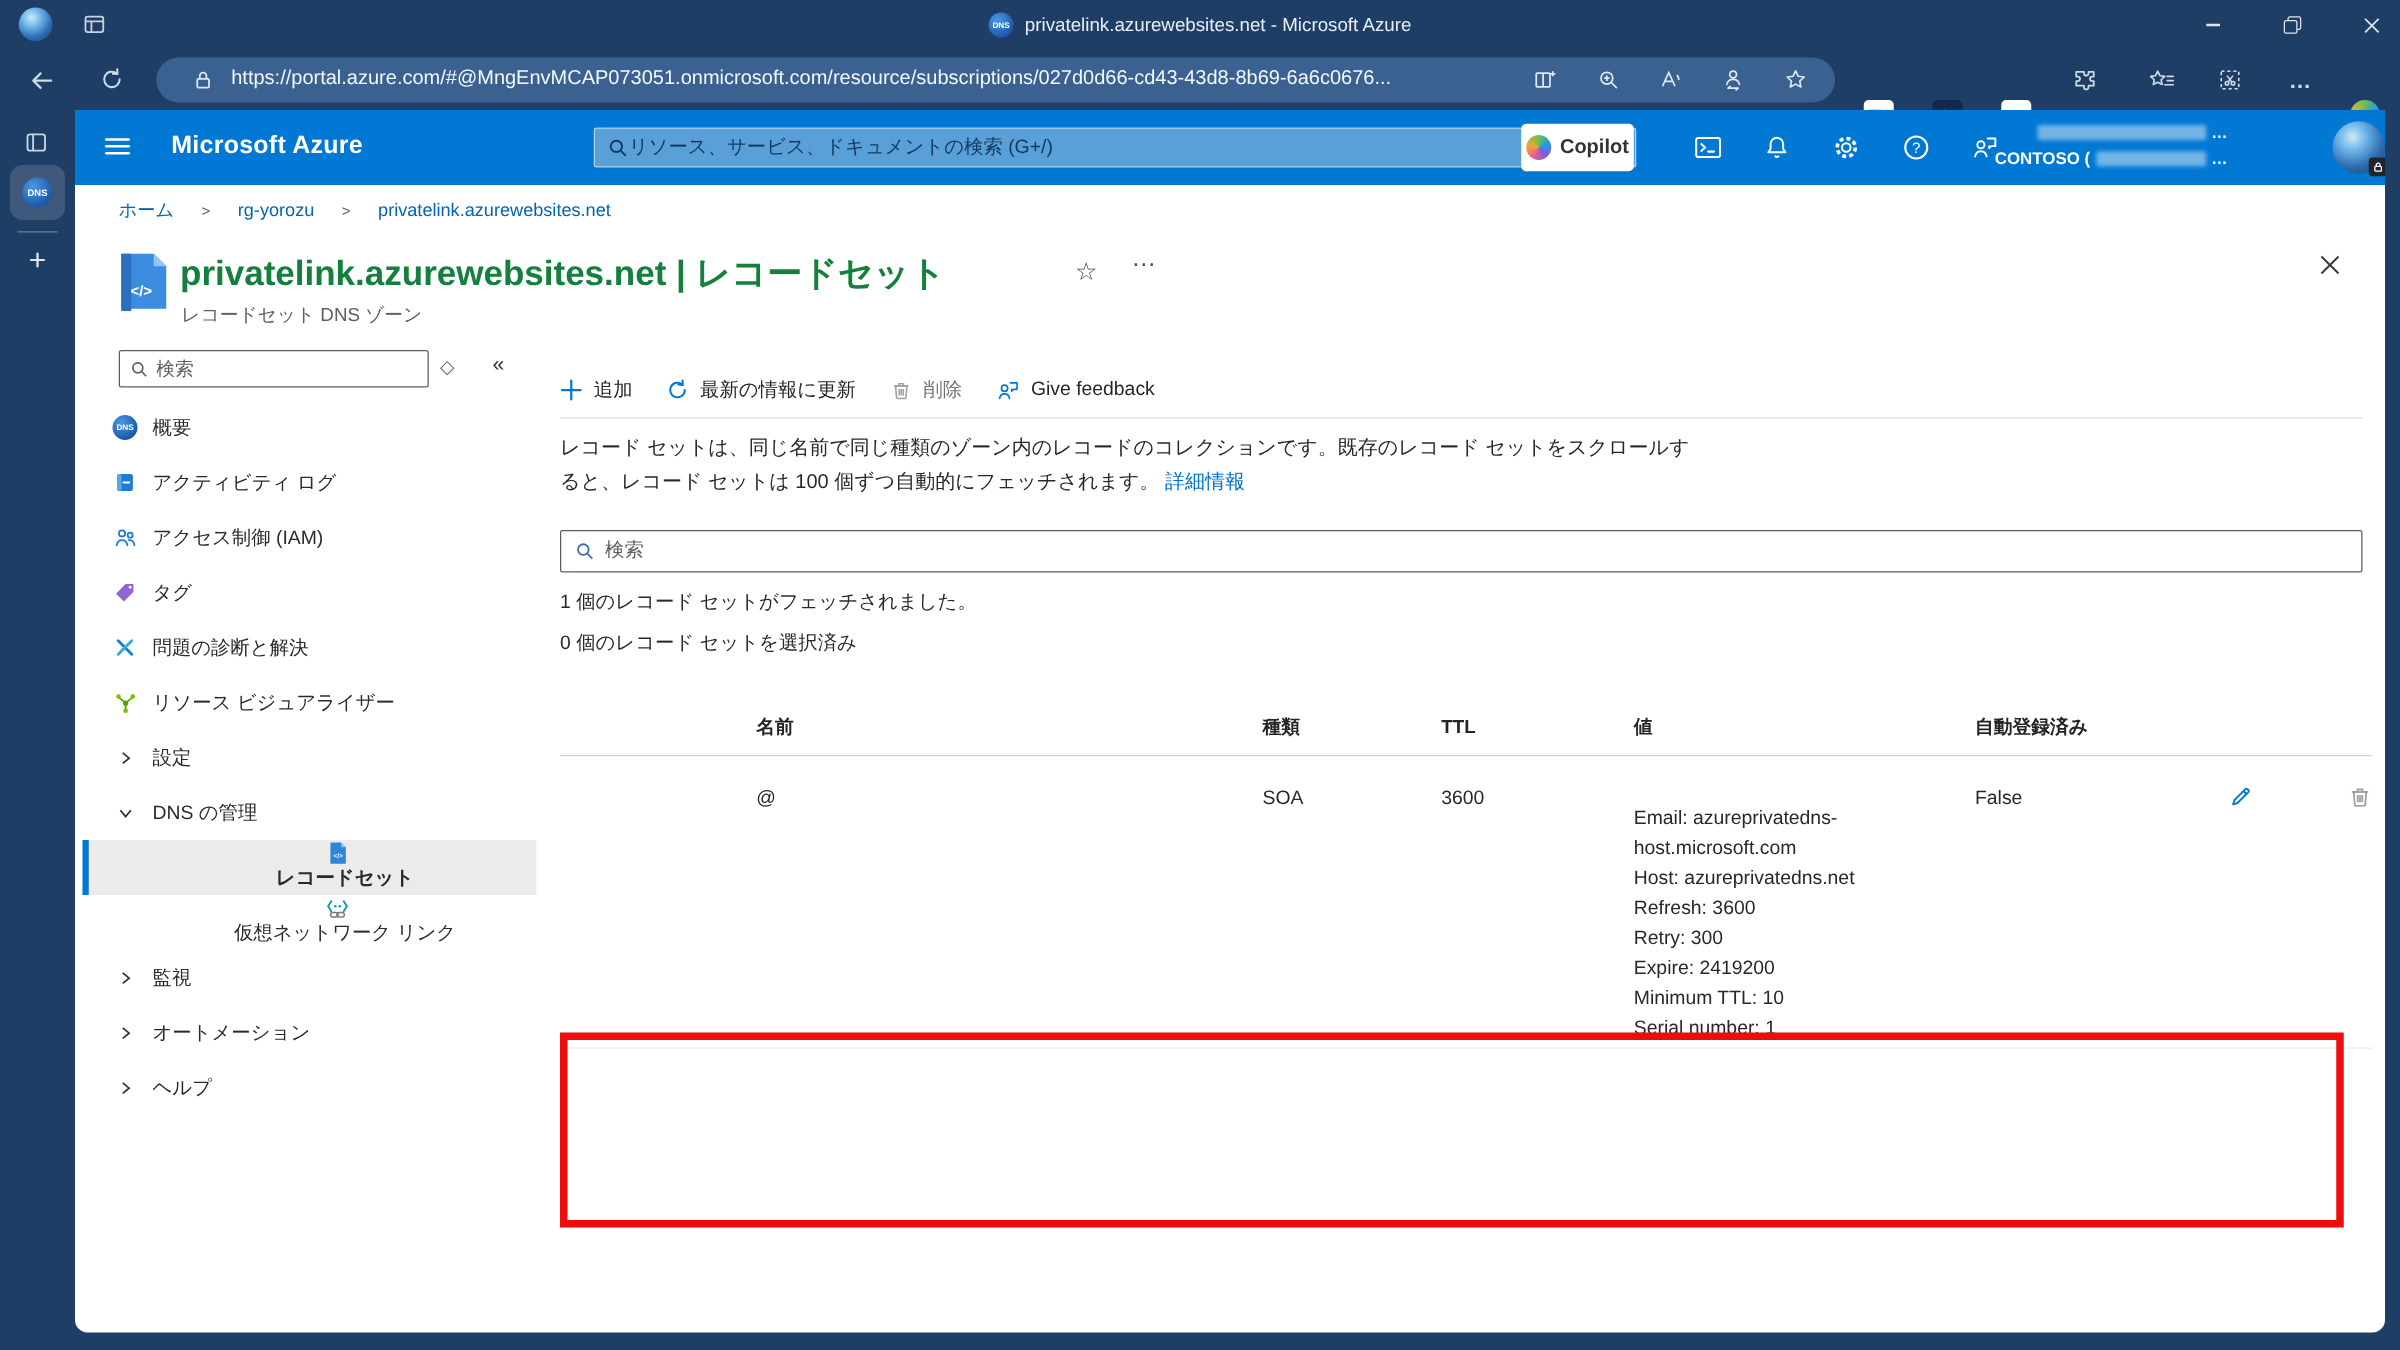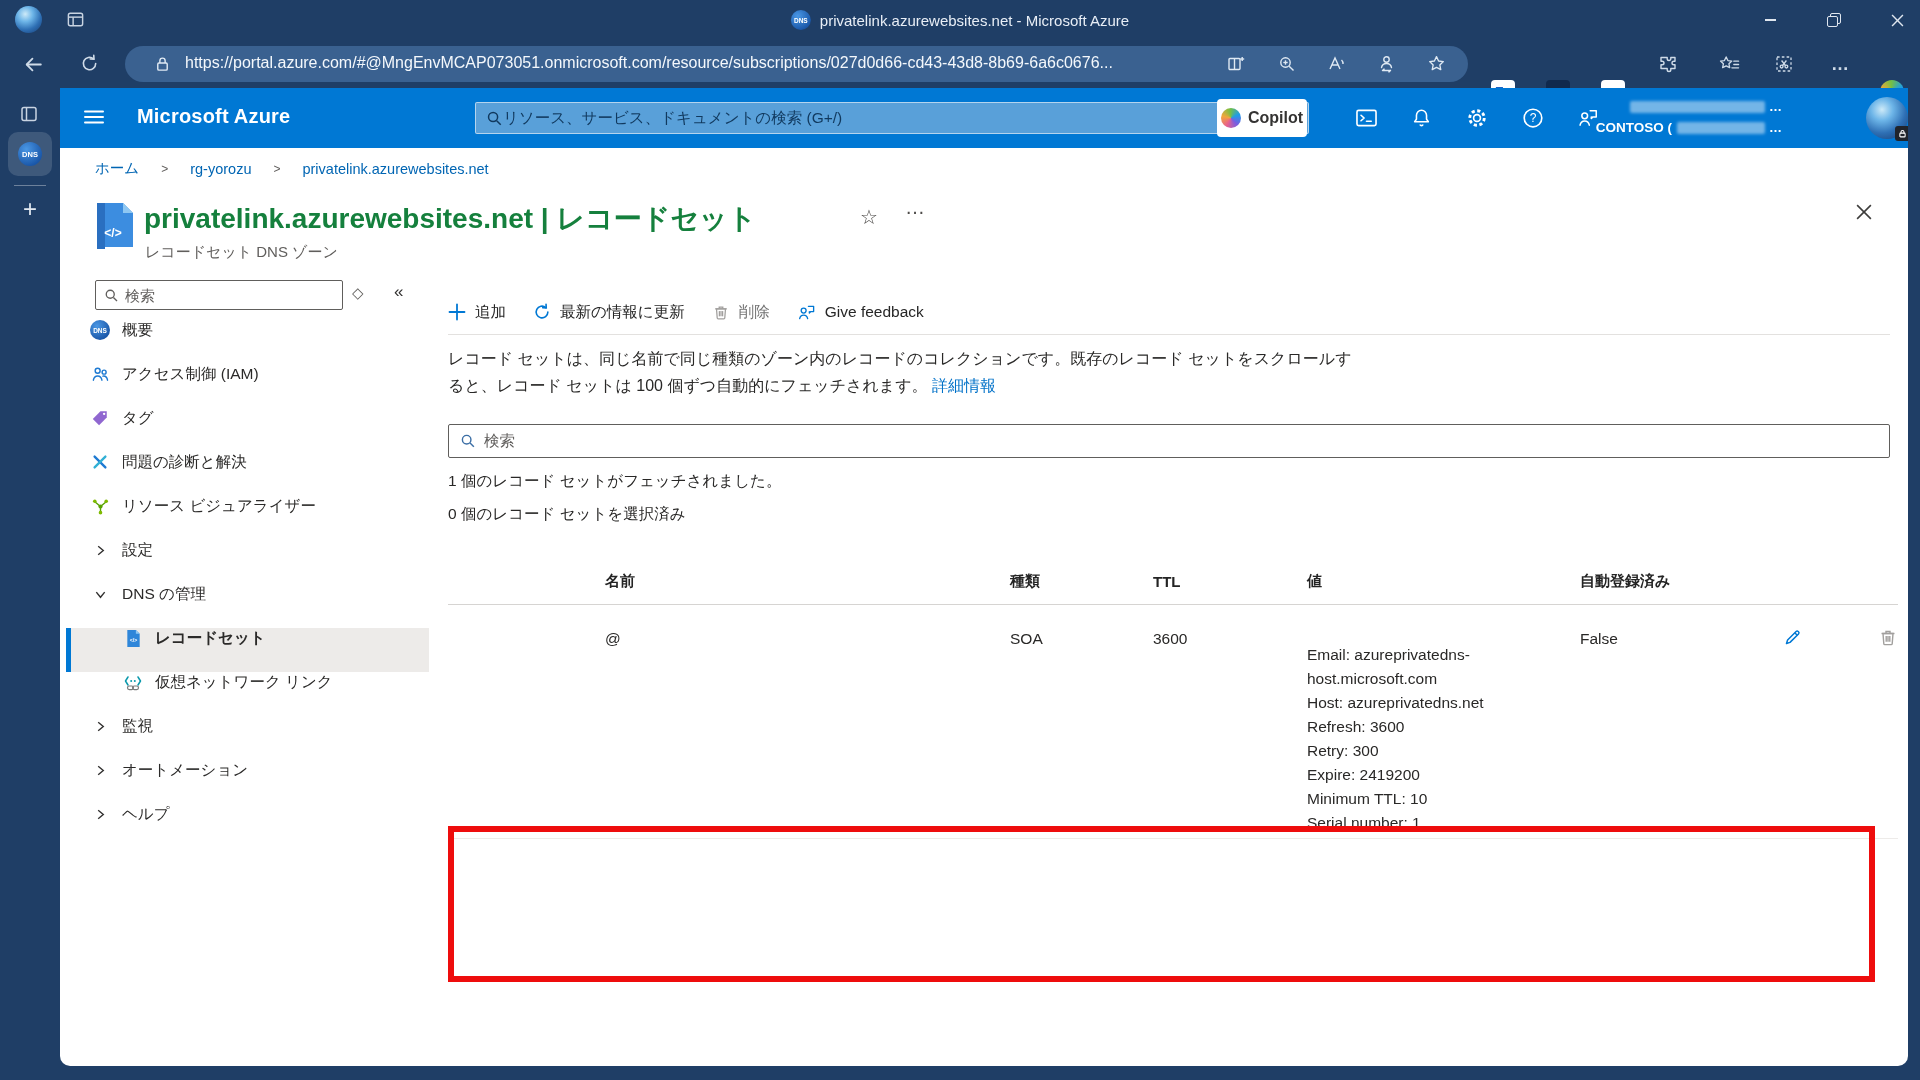--- a/index.html
+++ b/index.html
@@ -86,24 +86,24 @@
   .psub { position:absolute; left:85px; top:155px; font-size:15px; color:#605e5c; white-space:nowrap; }
 
   
   .sb-search { position:absolute; left:35px; top:192px; width:248px; height:30px; border:1px solid #605e5c;
     border-radius:2px; display:flex; align-items:center; padding-left:8px; color:#605e5c; }
   .sb-search input { border:0; outline:0; font-size:15px; width:200px; color:#323130; font-family:inherit; }
   .sb-search input::placeholder { color:#605e5c; opacity:1; }
   .sb-glyph1 { position:absolute; left:292px; top:196px; font-size:15px; color:#605e5c; }
   .sb-glyph2 { position:absolute; left:334px; top:194px; font-size:17px; color:#323130; }
   .nav { position:absolute; left:6px; top:232px; width:363px; }
-  .nav-row { height:44px; display:flex; padding-left:24px; cursor:pointer; position:relative; }
+  .nav-row { height:44px; display:flex; align-items:center; padding-left:24px; cursor:pointer; position:relative; }
   .nav-row .ic { width:20px; height:20px; margin-right:12px; flex:0 0 20px; display:flex; align-items:center; justify-content:center; }
   .nav-row .lbl { font-size:15.5px; color:#2b2a29; white-space:nowrap; }
-  .nav-row.indent { padding-left:57px; }
+  .nav-row.indent { padding-left:57px;flex-direction:column; }
   .nav-row.sel { background:#edebe9; }
   .nav-row.sel::before { content:""; position:absolute; left:0; top:0; width:5px; height:44px; background:#0078d4; }
   .nav-row.sel .lbl { font-weight:bold; }
   .chev { color:#323130; }
 
   
   .ctoolbar { position:absolute; left:388px; top:205px; height:38px; display:flex; align-items:center; gap:27px; }
   .cbtn { display:flex; align-items:center; gap:9px; font-size:15.5px; color:#262626; white-space:nowrap; cursor:pointer; }
   .cbtn.disabled { color:#737373; }
   .cdivider { position:absolute; left:388px; top:246px; width:1442px; height:1px; background:#e3e1df; }
@@ -382,20 +382,30 @@
     </div>
     <span class="sb-glyph1">◇</span>
     <span class="sb-glyph2">«</span>
 
     <div class="nav">
       <div class="nav-row">
         <span class="ic">
             <span class="favicon f20">DNS</span>
           </span>
         <span class="lbl">概要</span>
+      </div>
+      <div class="nav-row">
+        <span class="ic">
+          <svg width="18" height="18" viewBox="0 0 20 20">
+              <rect x="3" y="2.5" width="14" height="15" rx="2" fill="#1e7ad2"></rect>
+              <rect x="3" y="2.5" width="4" height="15" rx="2" fill="#5aa7e8"></rect>
+              <line x1="8" y1="10" x2="14.5" y2="10" stroke="#fff" stroke-width="1.6"></line>
+            </svg>
+        </span>
+        <span class="lbl">アクティビティ ログ</span>
       </div>
       <div class="nav-row">
         <span class="ic">
           <svg width="19" height="19" viewBox="0 0 20 20" fill="none" stroke="#1e7ad2" stroke-width="1.5" stroke-linecap="round">
             <circle cx="7" cy="6" r="2.6"></circle>
               <path d="M2.5 16c.5-3 2.3-4.4 4.5-4.4S11 13 11.5 16"></path>
               <circle cx="13.8" cy="7.5" r="2.1"></circle>
               <path d="M12.5 11.7c2.4-.3 4.4 1 4.9 4.3"></path>
           </svg>
         </span>

